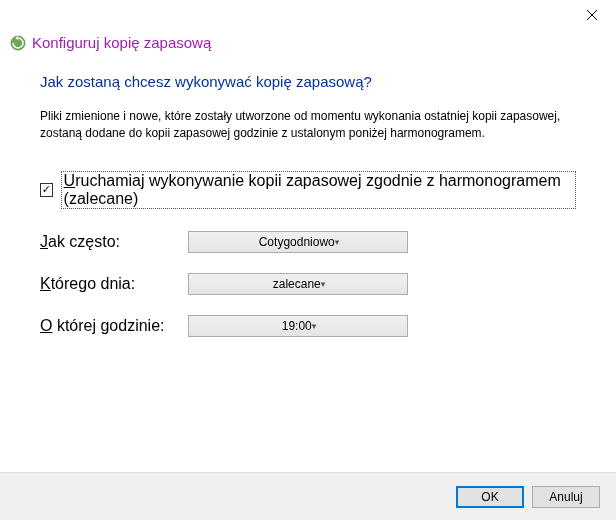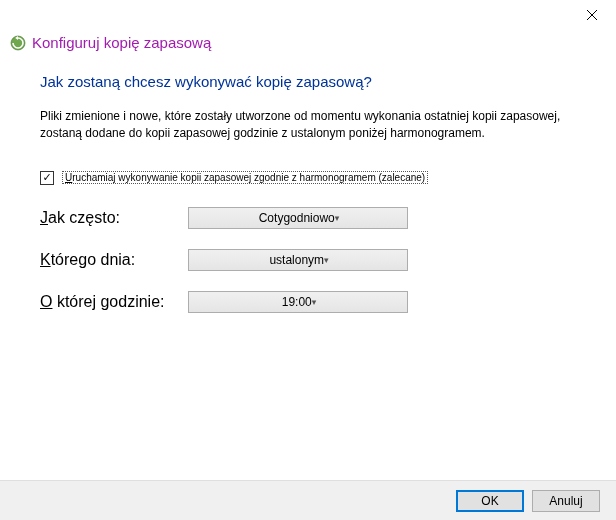--- a/index.html
+++ b/index.html
@@ -79,21 +79,21 @@
       background: #fff;
       display: inline-flex;
       align-items: center;
       justify-content: center;
       font-size: 11px;
       line-height: 1;
       color: #000;
       cursor: pointer;
     }
     .checkbox-label {
-      font-size: 10px;
+      font-size: 16px;
       border: 1px dotted #555;
       padding: 0 2px;
     }
     .underline {
       text-decoration: underline;
     }
     .form-row {
       display: flex;
       align-items: center;
       margin-bottom: 20px;
@@ -116,21 +116,21 @@
     }
     .select-arrow {
       font-size: 9px;
       color: #555;
     }
     .footer {
       position: absolute;
       bottom: 0;
       left: 0;
       right: 0;
-      height: 40px;
+      height: 48px;
       background: #f0f0f0;
       border-top: 1px solid #dfdfdf;
       display: flex;
       align-items: center;
       justify-content: flex-end;
       padding: 0 16px;
       gap: 8px;
     }
     .btn {
       min-width: 68px;
@@ -183,21 +183,21 @@
     <span class="form-label"><span class="underline">J</span><span>ak często:</span></span>
     <div class="select">
       <span>Cotygodniowo</span>
       <span class="select-arrow">▾</span>
     </div>
   </div>
 
   <div class="form-row">
     <span class="form-label"><span class="underline">K</span><span>tórego dnia:</span></span>
     <div class="select">
-      <span>ustalonym</span>
+      <span>zalecane</span>
       <span class="select-arrow">▾</span>
     </div>
   </div>
 
   <div class="form-row">
     <span class="form-label"><span class="underline">O</span><span> której godzinie:</span></span>
     <div class="select">
       <span>19:00</span>
       <span class="select-arrow">▾</span>
     </div>

